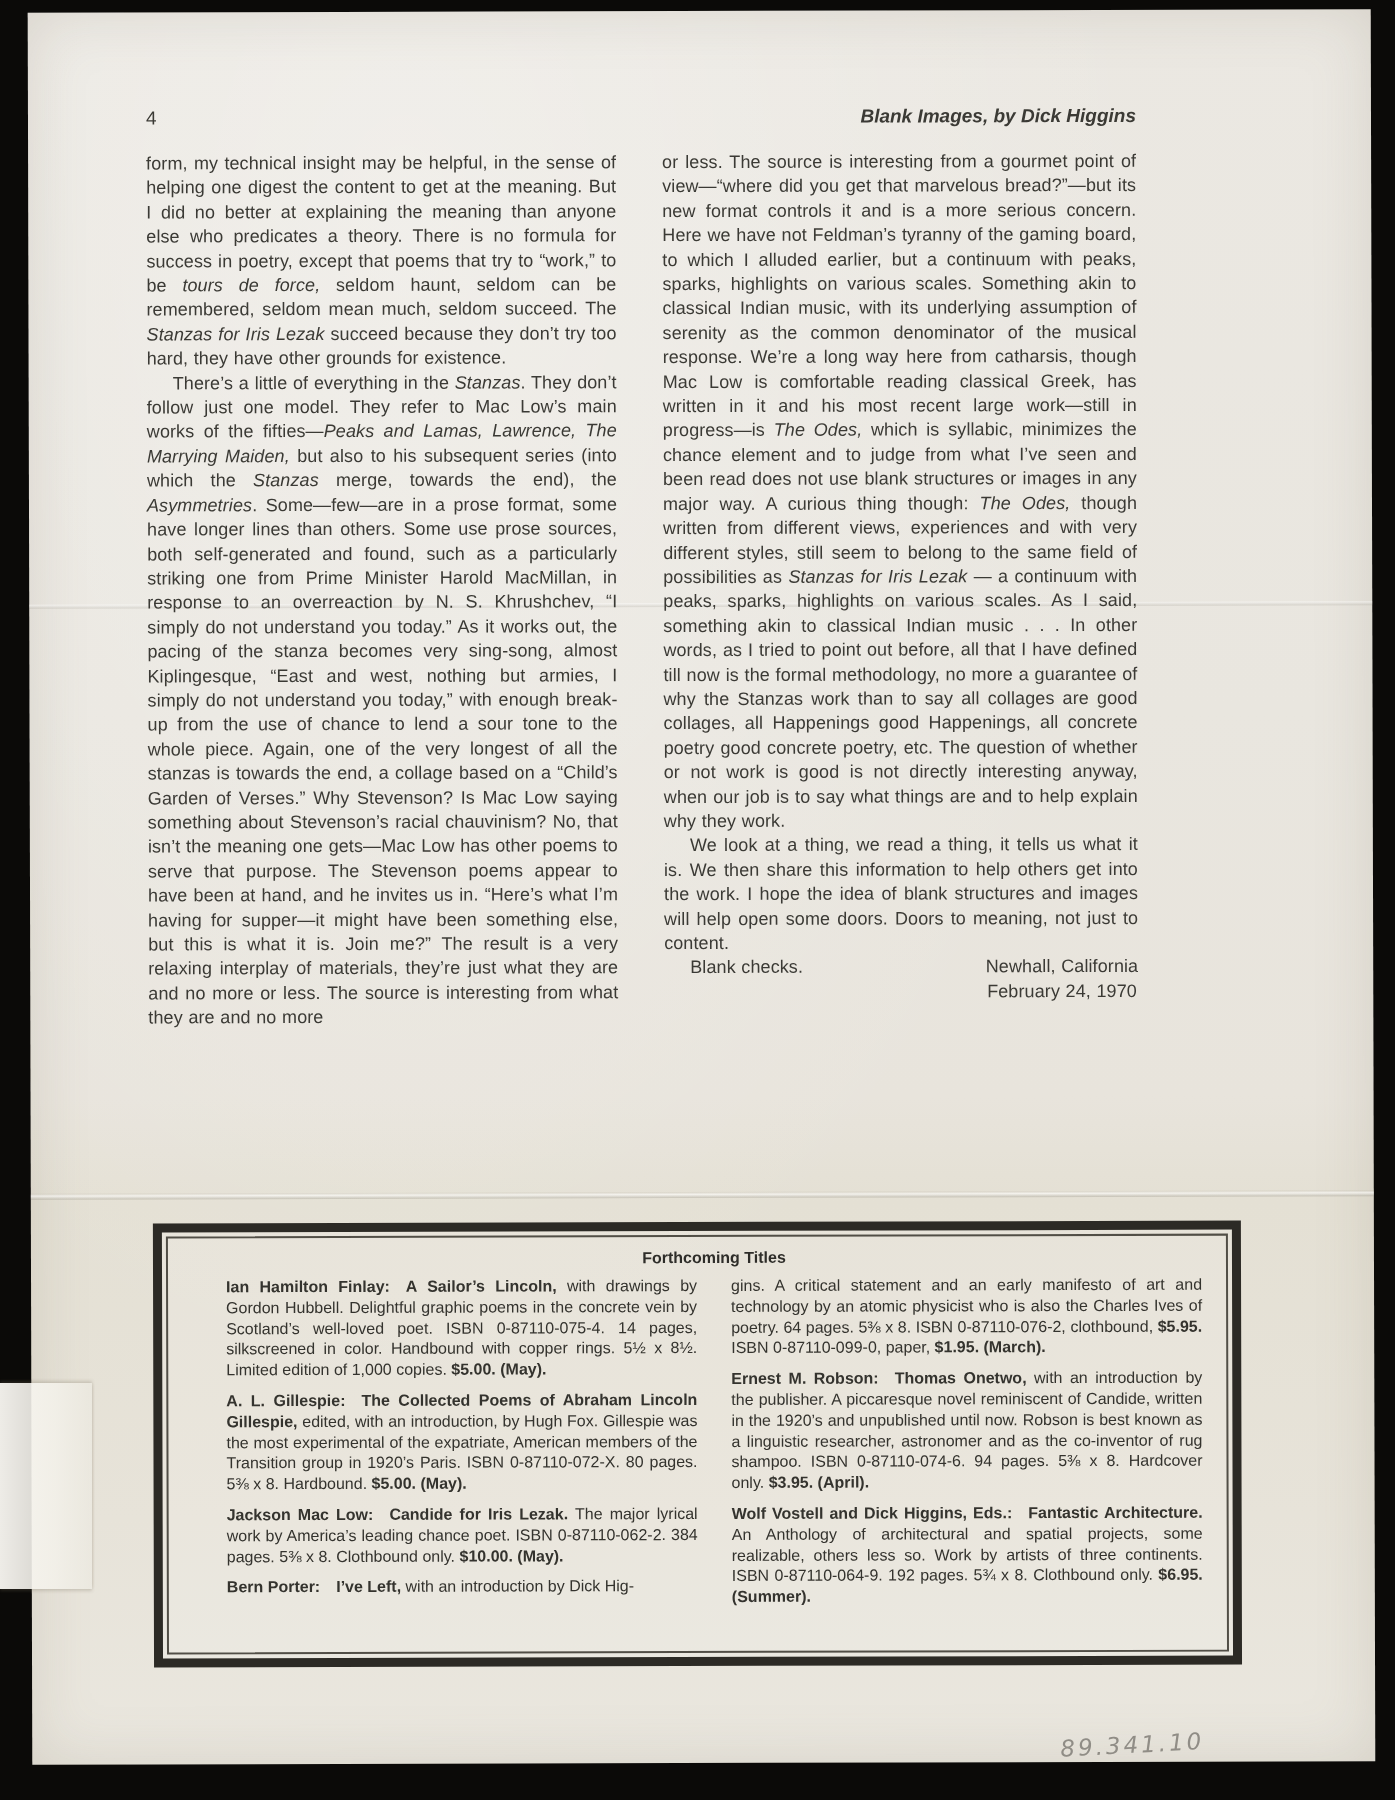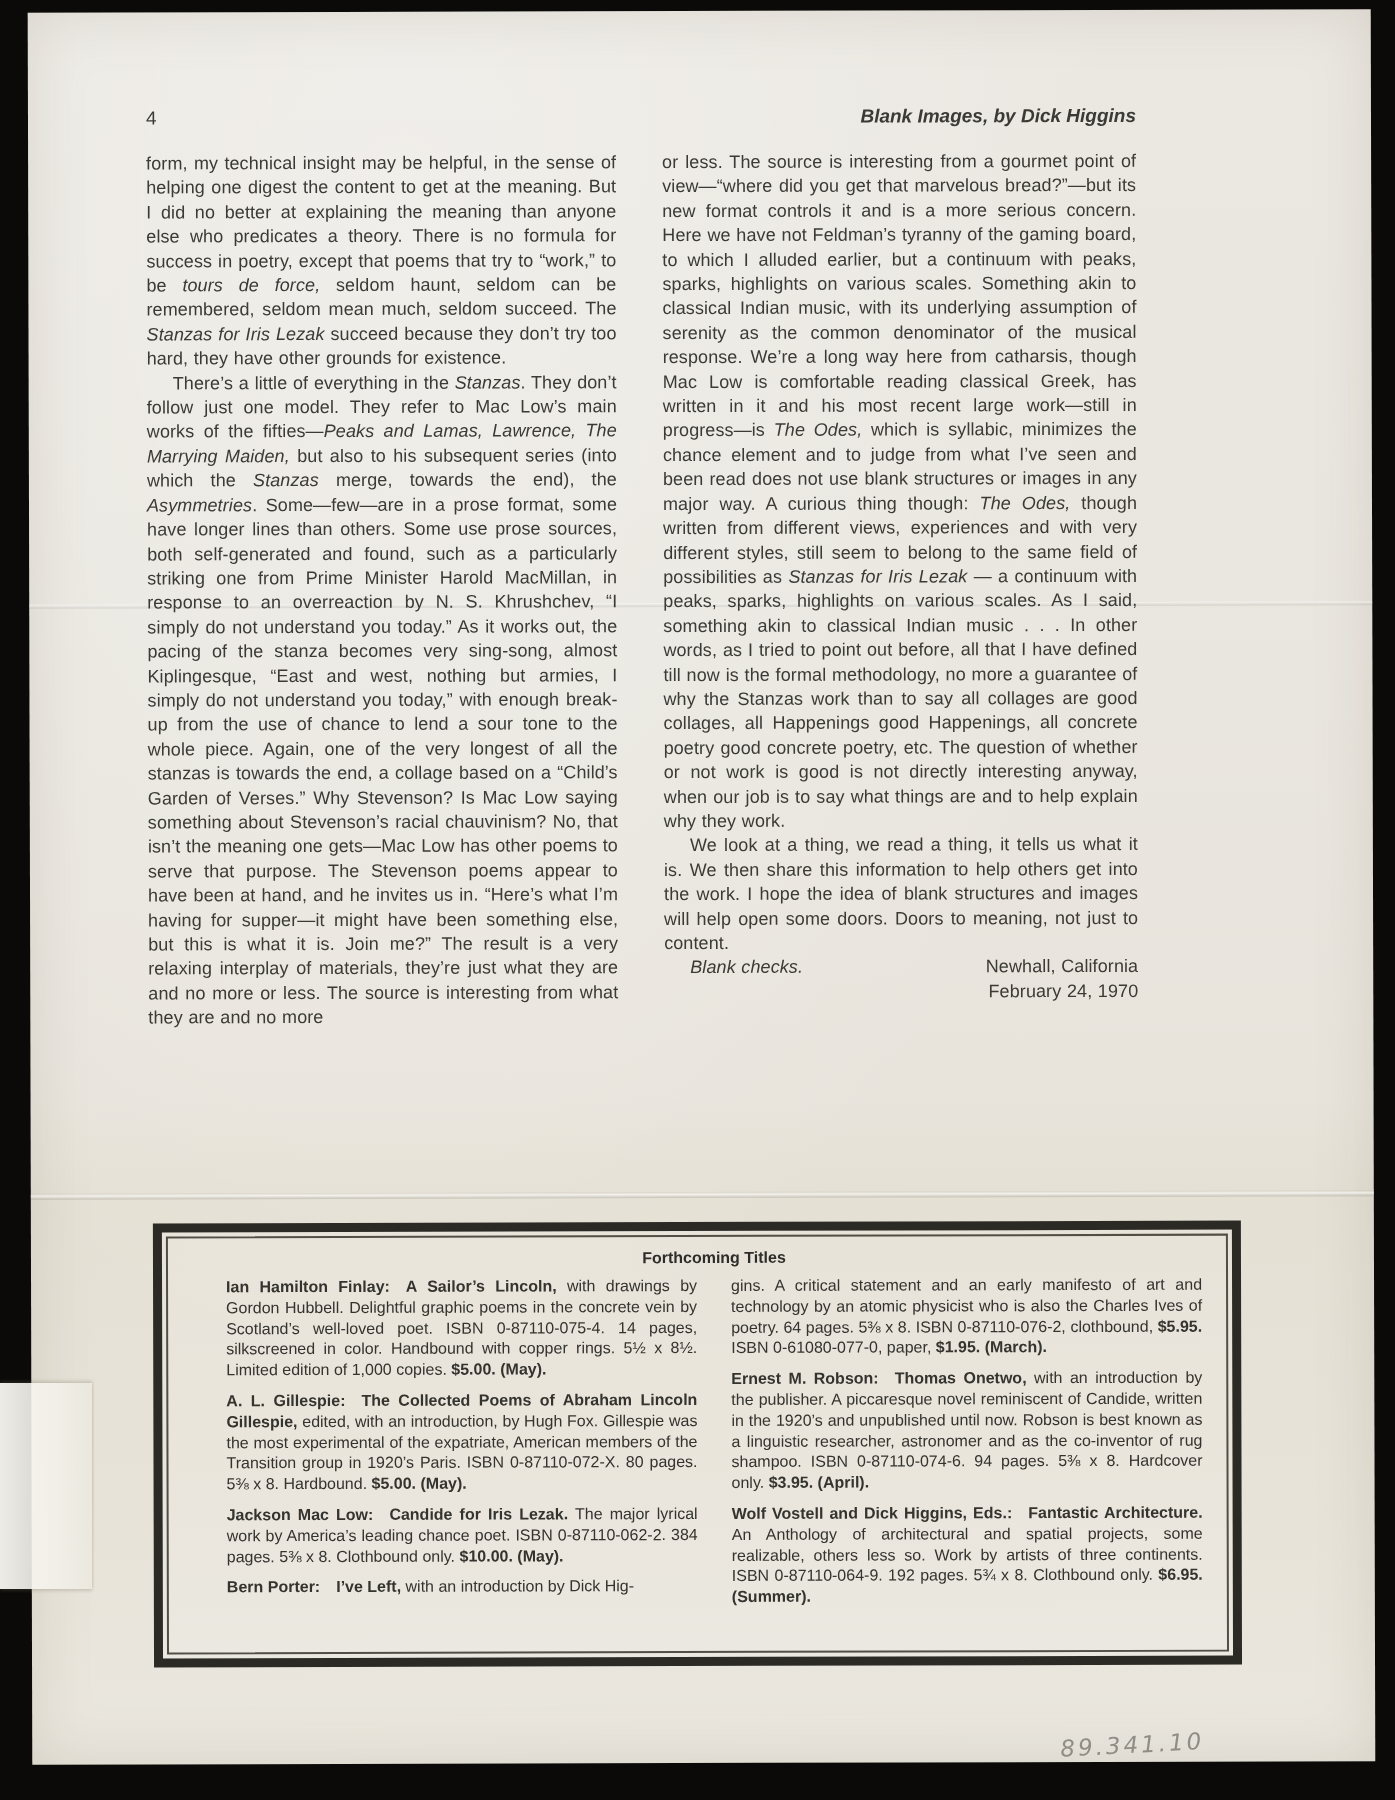--- a/index.html
+++ b/index.html
@@ -29,22 +29,22 @@
   .pagehead .title{font-style:italic;font-weight:bold;}
   .cols{display:flex;gap:46px;margin-top:21px;}
   .col{text-align:justify;font-size:18px;line-height:24.4px;letter-spacing:0.1px;word-spacing:0.5px;}
   .col-l{width:470px;}
   .col-r{width:474px;}
   .col p{margin:0;}
   .indent{text-indent:26px;}
   .it{font-style:italic;}
   .bd{font-weight:bold;}
   .signoff{display:flex;justify-content:space-between;align-items:flex-start;margin-top:0;}
-  .signoff .checks{padding-left:26px;font-style:italic;}
-  .signoff .place{text-align:right;}
+  .signoff .checks{padding-left:26px;}
+  .signoff .place{text-align:center;}
   
   .box{position:absolute;left:122px;top:1211px;width:1088px;height:444px;
     border:9px solid #2c2a25;box-sizing:border-box;background:rgba(255,255,255,0.12);}
   .box-inner{position:absolute;left:4px;right:4px;top:4px;bottom:4px;
     border:2px solid #514e46;padding:12px 24px 14px 58px;overflow:hidden;}
   .box-title{text-align:center;font-weight:bold;font-size:16px;color:#2e2d29;margin:0 0 9px 0;}
   .box-cols{display:flex;gap:34px;}
   .box-col{flex:1;text-align:justify;font-size:16px;line-height:20.8px;color:#34332e;}
   .box-col p{margin:0 0 10px 0;}
   .box-col p:last-child{margin-bottom:0;}
@@ -94,21 +94,21 @@
     <div class="box-inner">
       <p class="box-title">Forthcoming Titles</p>
       <div class="box-cols">
         <div class="box-col">
           <p><span class="bd">Ian Hamilton Finlay: A Sailor’s Lincoln,</span><span> with drawings by Gordon Hubbell. Delightful graphic poems in the concrete vein by Scotland’s well-loved poet. ISBN 0-87110-075-4. 14 pages, silkscreened in color. Handbound with copper rings. 5½ x 8½. Limited edition of 1,000 copies. </span><span class="bd">$5.00. (May).</span></p>
           <p><span class="bd">A. L. Gillespie: The Collected Poems of Abraham Lincoln Gillespie,</span><span> edited, with an introduction, by Hugh Fox. Gillespie was the most experimental of the expatriate, American members of the Transition group in 1920’s Paris. ISBN 0-87110-072-X. 80 pages. 5⅜ x 8. Hardbound. </span><span class="bd">$5.00. (May).</span></p>
           <p><span class="bd">Jackson Mac Low: Candide for Iris Lezak.</span><span> The major lyrical work by America’s leading chance poet. ISBN 0-87110-062-2. 384 pages. 5⅜ x 8. Clothbound only. </span><span class="bd">$10.00. (May).</span></p>
           <p><span class="bd">Bern Porter: I’ve Left,</span><span> with an introduction by Dick Hig-</span></p>
         </div>
         <div class="box-col">
-          <p><span>gins. A critical statement and an early manifesto of art and technology by an atomic physicist who is also the Charles Ives of poetry. 64 pages. 5⅜ x 8. ISBN 0-87110-076-2, clothbound, </span><span class="bd">$5.95.</span><span> ISBN 0-61080-077-0, paper, </span><span class="bd">$1.95. (March).</span></p>
+          <p><span>gins. A critical statement and an early manifesto of art and technology by an atomic physicist who is also the Charles Ives of poetry. 64 pages. 5⅜ x 8. ISBN 0-87110-076-2, clothbound, </span><span class="bd">$5.95.</span><span> ISBN 0-87110-099-0, paper, </span><span class="bd">$1.95. (March).</span></p>
           <p><span class="bd">Ernest M. Robson: Thomas Onetwo,</span><span> with an introduction by the publisher. A piccaresque novel reminiscent of Candide, written in the 1920’s and unpublished until now. Robson is best known as a linguistic researcher, astronomer and as the co-inventor of rug shampoo. ISBN 0-87110-074-6. 94 pages. 5⅜ x 8. Hardcover only. </span><span class="bd">$3.95. (April).</span></p>
           <p><span class="bd">Wolf Vostell and Dick Higgins, Eds.: Fantastic Architecture.</span><span> An Anthology of architectural and spatial projects, some realizable, others less so. Work by artists of three continents. ISBN 0-87110-064-9. 192 pages. 5¾ x 8. Clothbound only. </span><span class="bd">$6.95. (Summer).</span></p>
         </div>
       </div>
     </div>
   </div>
 
   <div class="pencil">89.341.10</div>
 </div>
 

